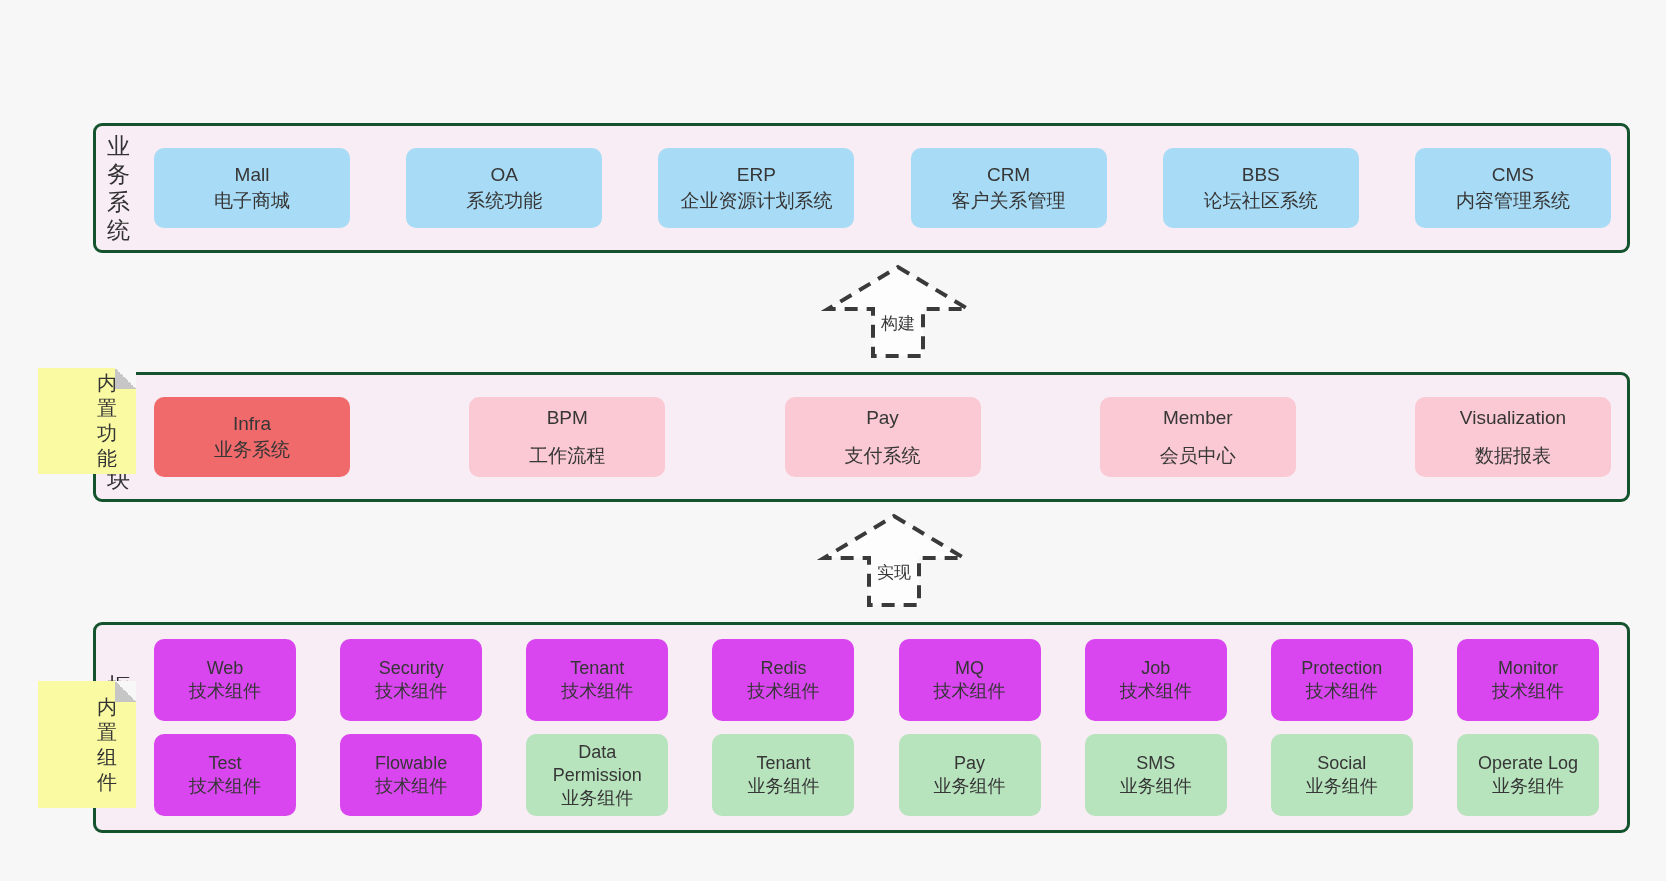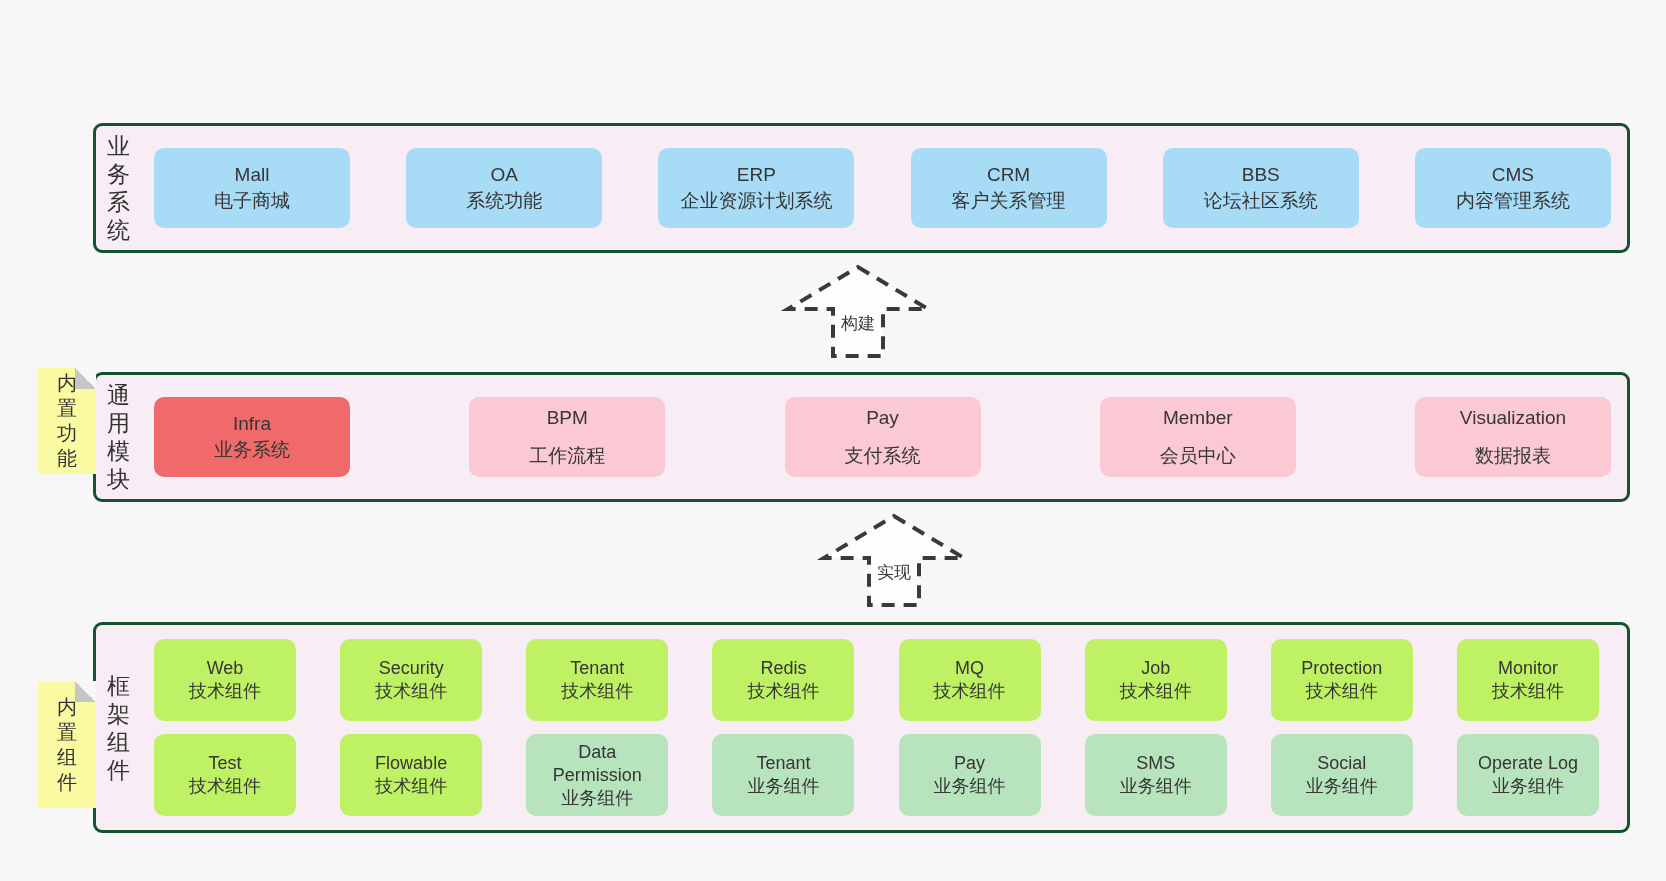--- a/index.html
+++ b/index.html
@@ -23,36 +23,36 @@
   .row{display:flex;width:100%;justify-content:space-between;}
 
   
   .box{border-radius:10px;display:flex;flex-direction:column;align-items:center;
        justify-content:center;text-align:center;color:#363636;box-sizing:border-box;padding:4px 6px;}
   .band-12 .box{width:196px;height:80px;font-size:19px;line-height:26px;}
   #band-3 .box{width:142px;height:82px;font-size:18px;line-height:23px;}
   .blue{background:#a8dbf5;}
   .red{background:#f0696b;}
   .pink{background:#fac9d3;gap:12px;}
-  .green{background:#bef264;}
+  .green{background:#d946ef;}
   .light-green{background:#b7e3bd;}
 
   
   .sticky{position:absolute;left:38px;width:58px;background:#fafaa3;z-index:3;
-          display:flex;align-items:center;justify-content:center;}
+          display:flex;align-items:center;justify-content:center;padding-left:40px;}
   #sticky-1{top:368px;height:106px;}
   #sticky-2{top:653px;height:127px;margin-top:28px;}
   .sticky .fold{position:absolute;top:0;right:0;width:21px;height:21px;
         background:linear-gradient(225deg,#f7f7f7 50%,#c6c6c6 50%);}
   .sticky-text{width:22px;font-size:20px;line-height:25px;color:#333;
                text-align:center;word-break:break-all;}
 
   
   .arrow{position:absolute;width:156px;height:98px;z-index:2;}
-  #arrow-1{left:780px;top:262px;text-align:right;}
+  #arrow-1{left:820px;top:262px;text-align:right;}
   #arrow-2{left:816px;top:511px;}
   .arrow svg{position:absolute;left:0;top:0;}
   .arrow-label{position:absolute;left:50%;top:50px;transform:translateX(-50%);
                font-size:17px;color:#3a3a3a;background:#fdfdfd;padding:0 3px;white-space:nowrap;}
 </style>
 </head>
 <body>
 
 <div id="stage">
 

